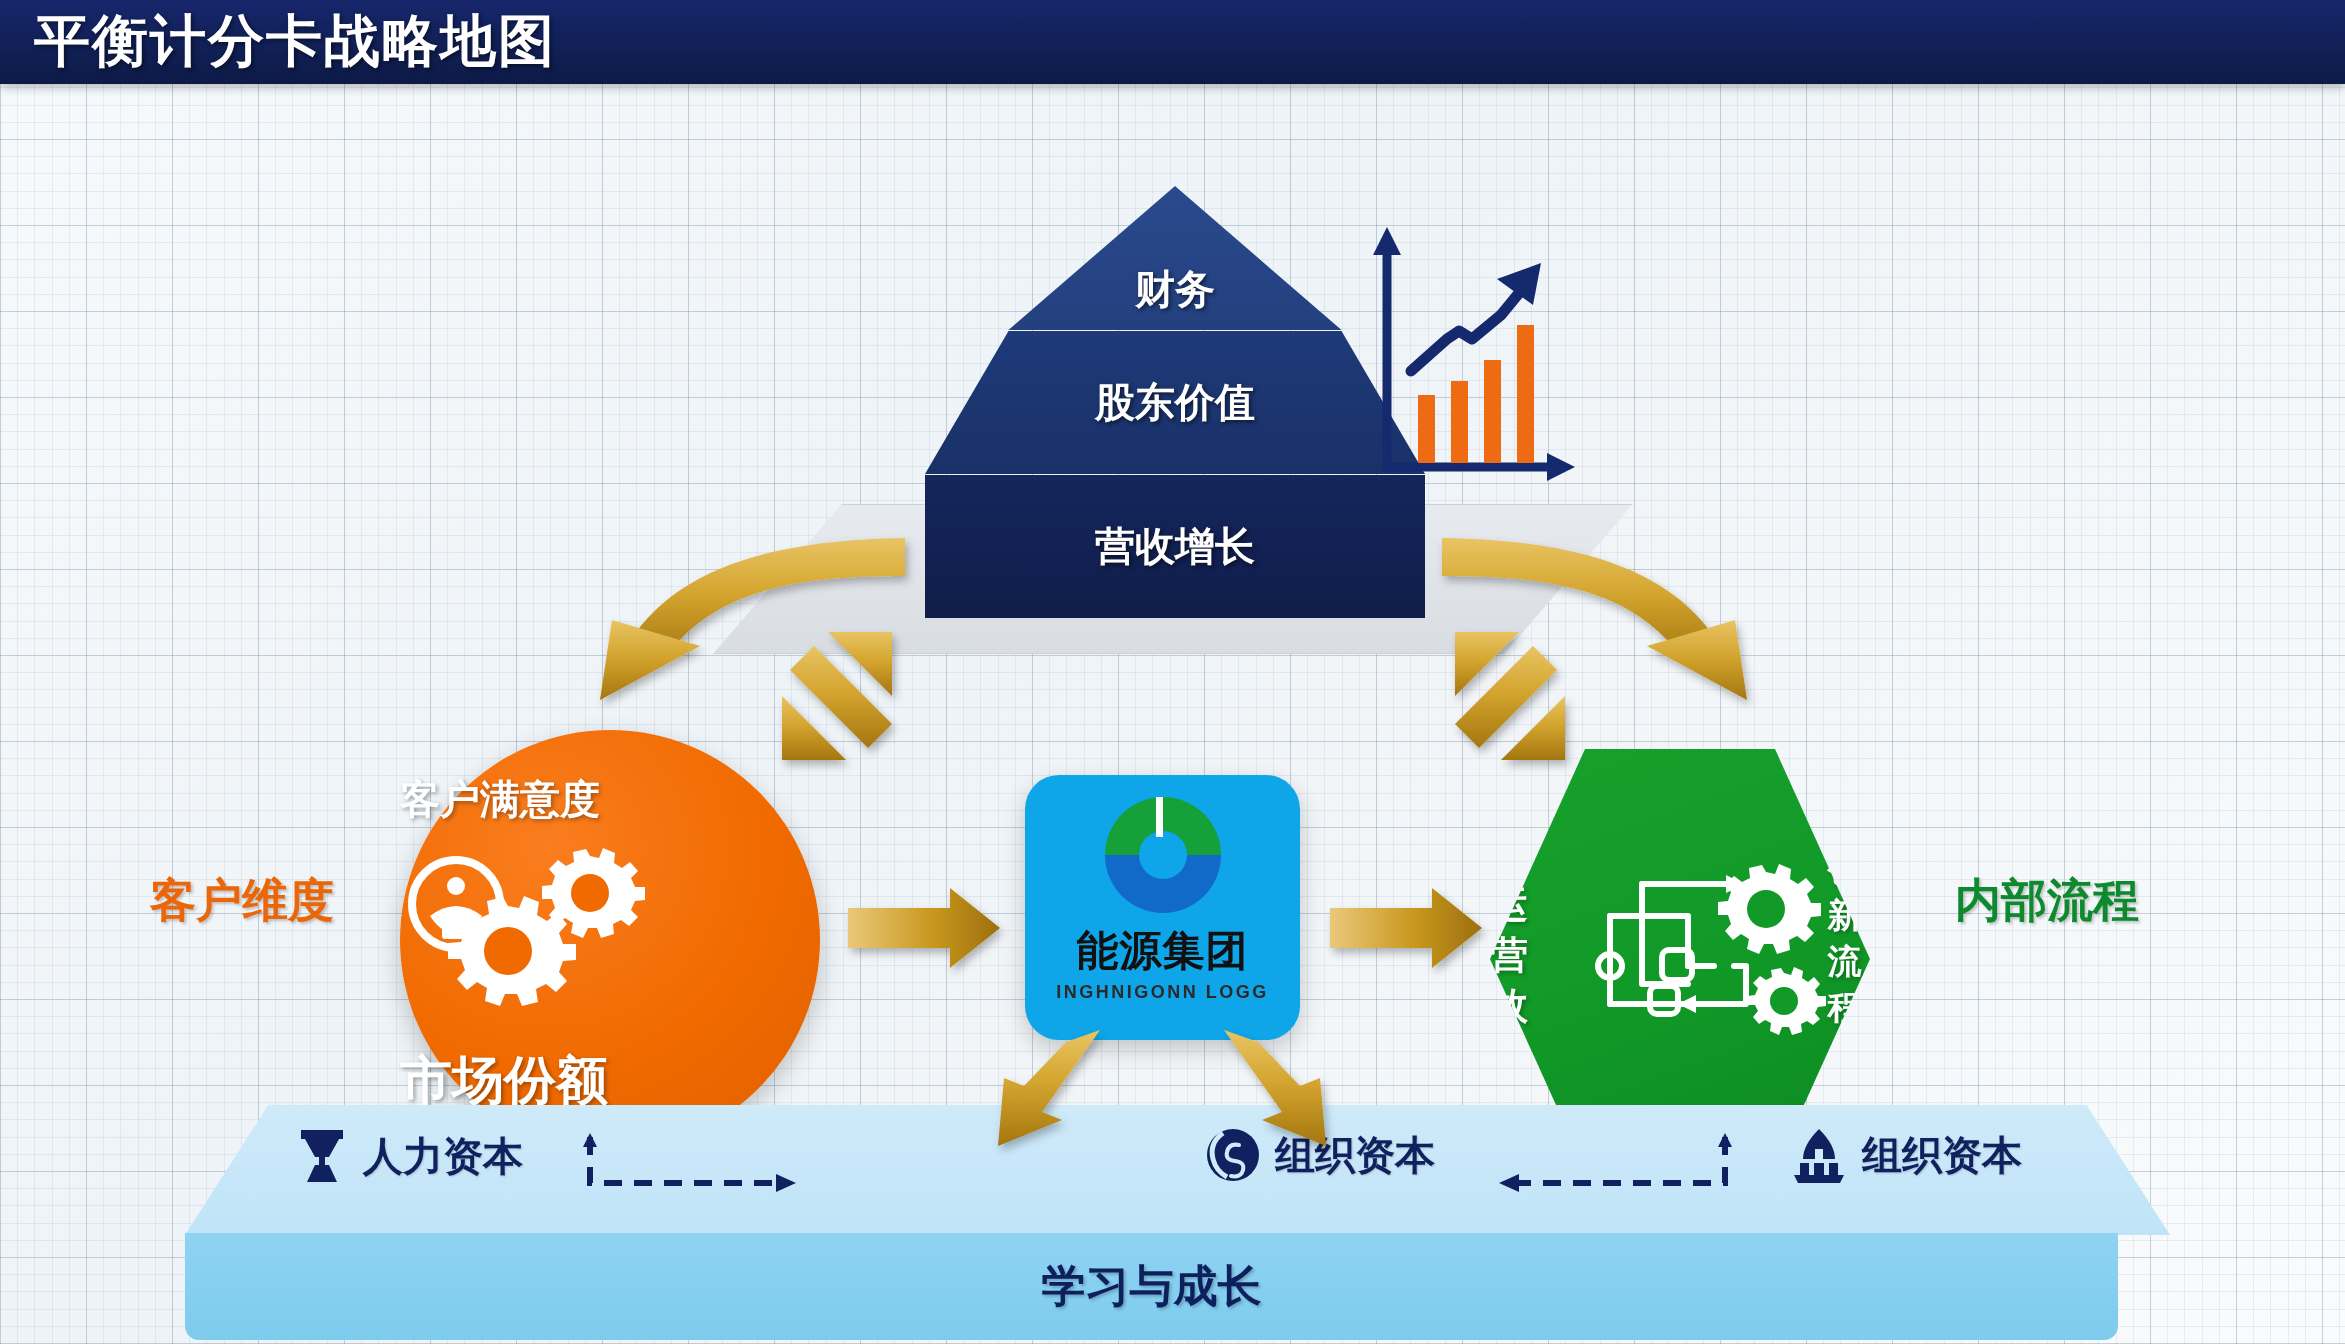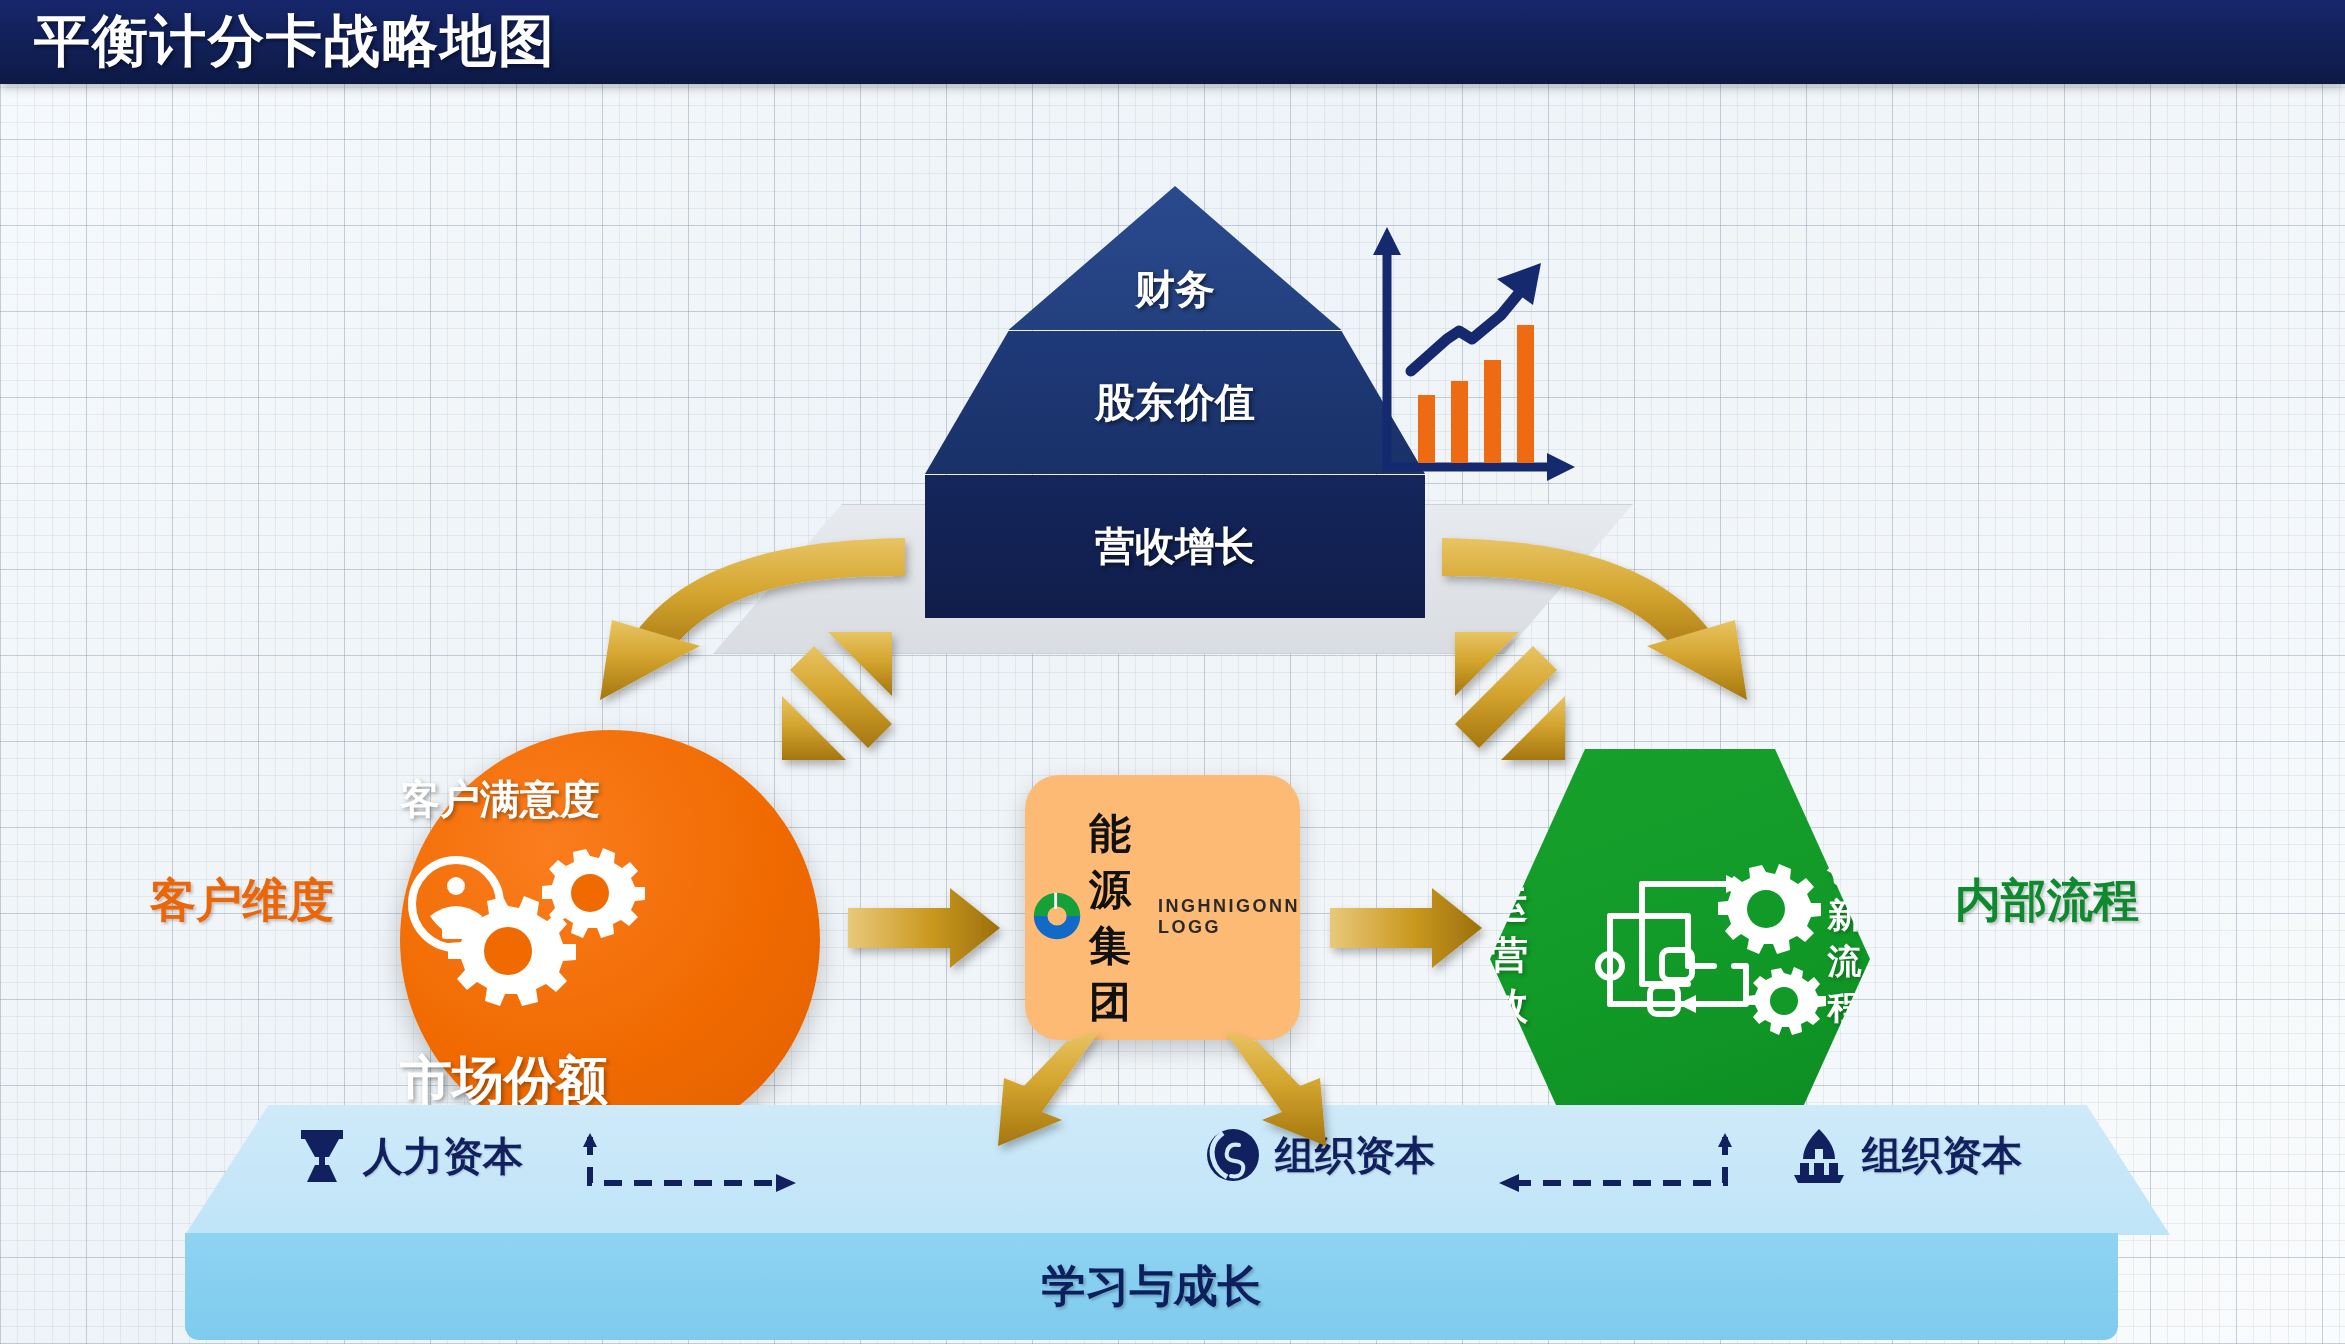--- a/index.html
+++ b/index.html
@@ -90,23 +90,23 @@
   }
   #customer-circle .c-icons{ flex:1; display:flex; align-items:center; }
   #customer-circle .c-bot{
     margin-bottom:34px; color:#fff; font-size:52px; font-weight:bold;
     text-shadow:2px 2px 4px rgba(0,0,0,.35);
   }
 
   
   #logo-card{
     position:absolute; left:1025px; top:775px; width:275px; height:265px;
-    background:#fdba74; border-radius:34px;
+    background:#0ea5e9; border-radius:34px;
     box-shadow:0 9px 24px rgba(0,0,0,.20);
-    display:flex; align-items:center; padding-top:16px;
+    display:flex; flex-direction:column; align-items:center; padding-top:16px;
   }
   #logo-name{
     font-size:42px; font-weight:bold; color:#111; letter-spacing:1px;
     margin-top:4px;
   }
   #logo-sub{
     font-size:18px; font-weight:bold; color:#2a2a2a; letter-spacing:2.5px;
     margin-top:3px;
   }
 

